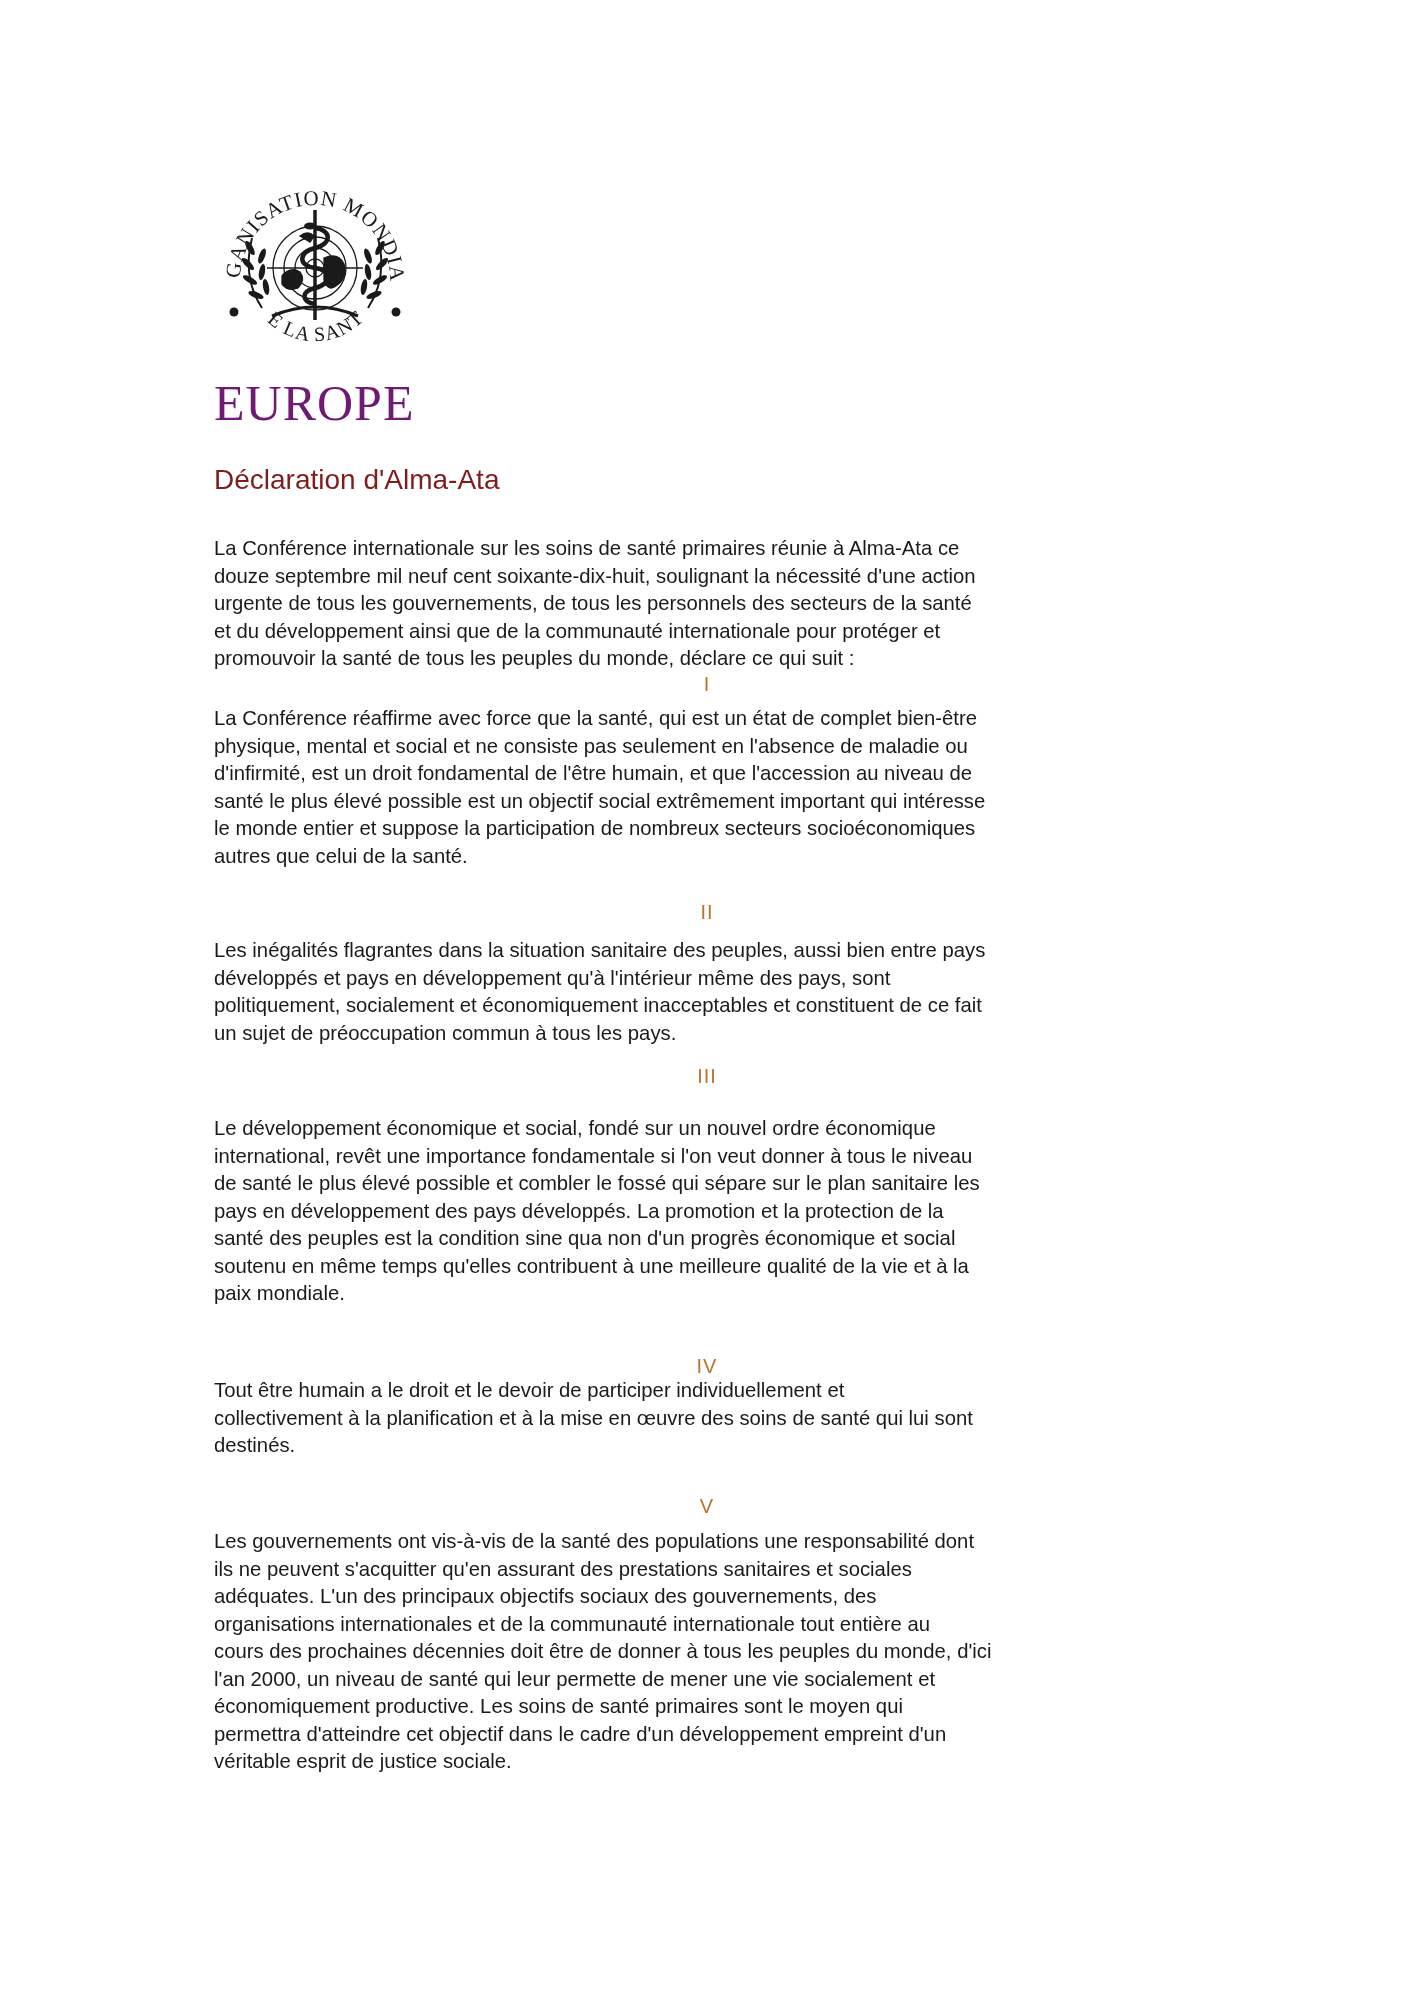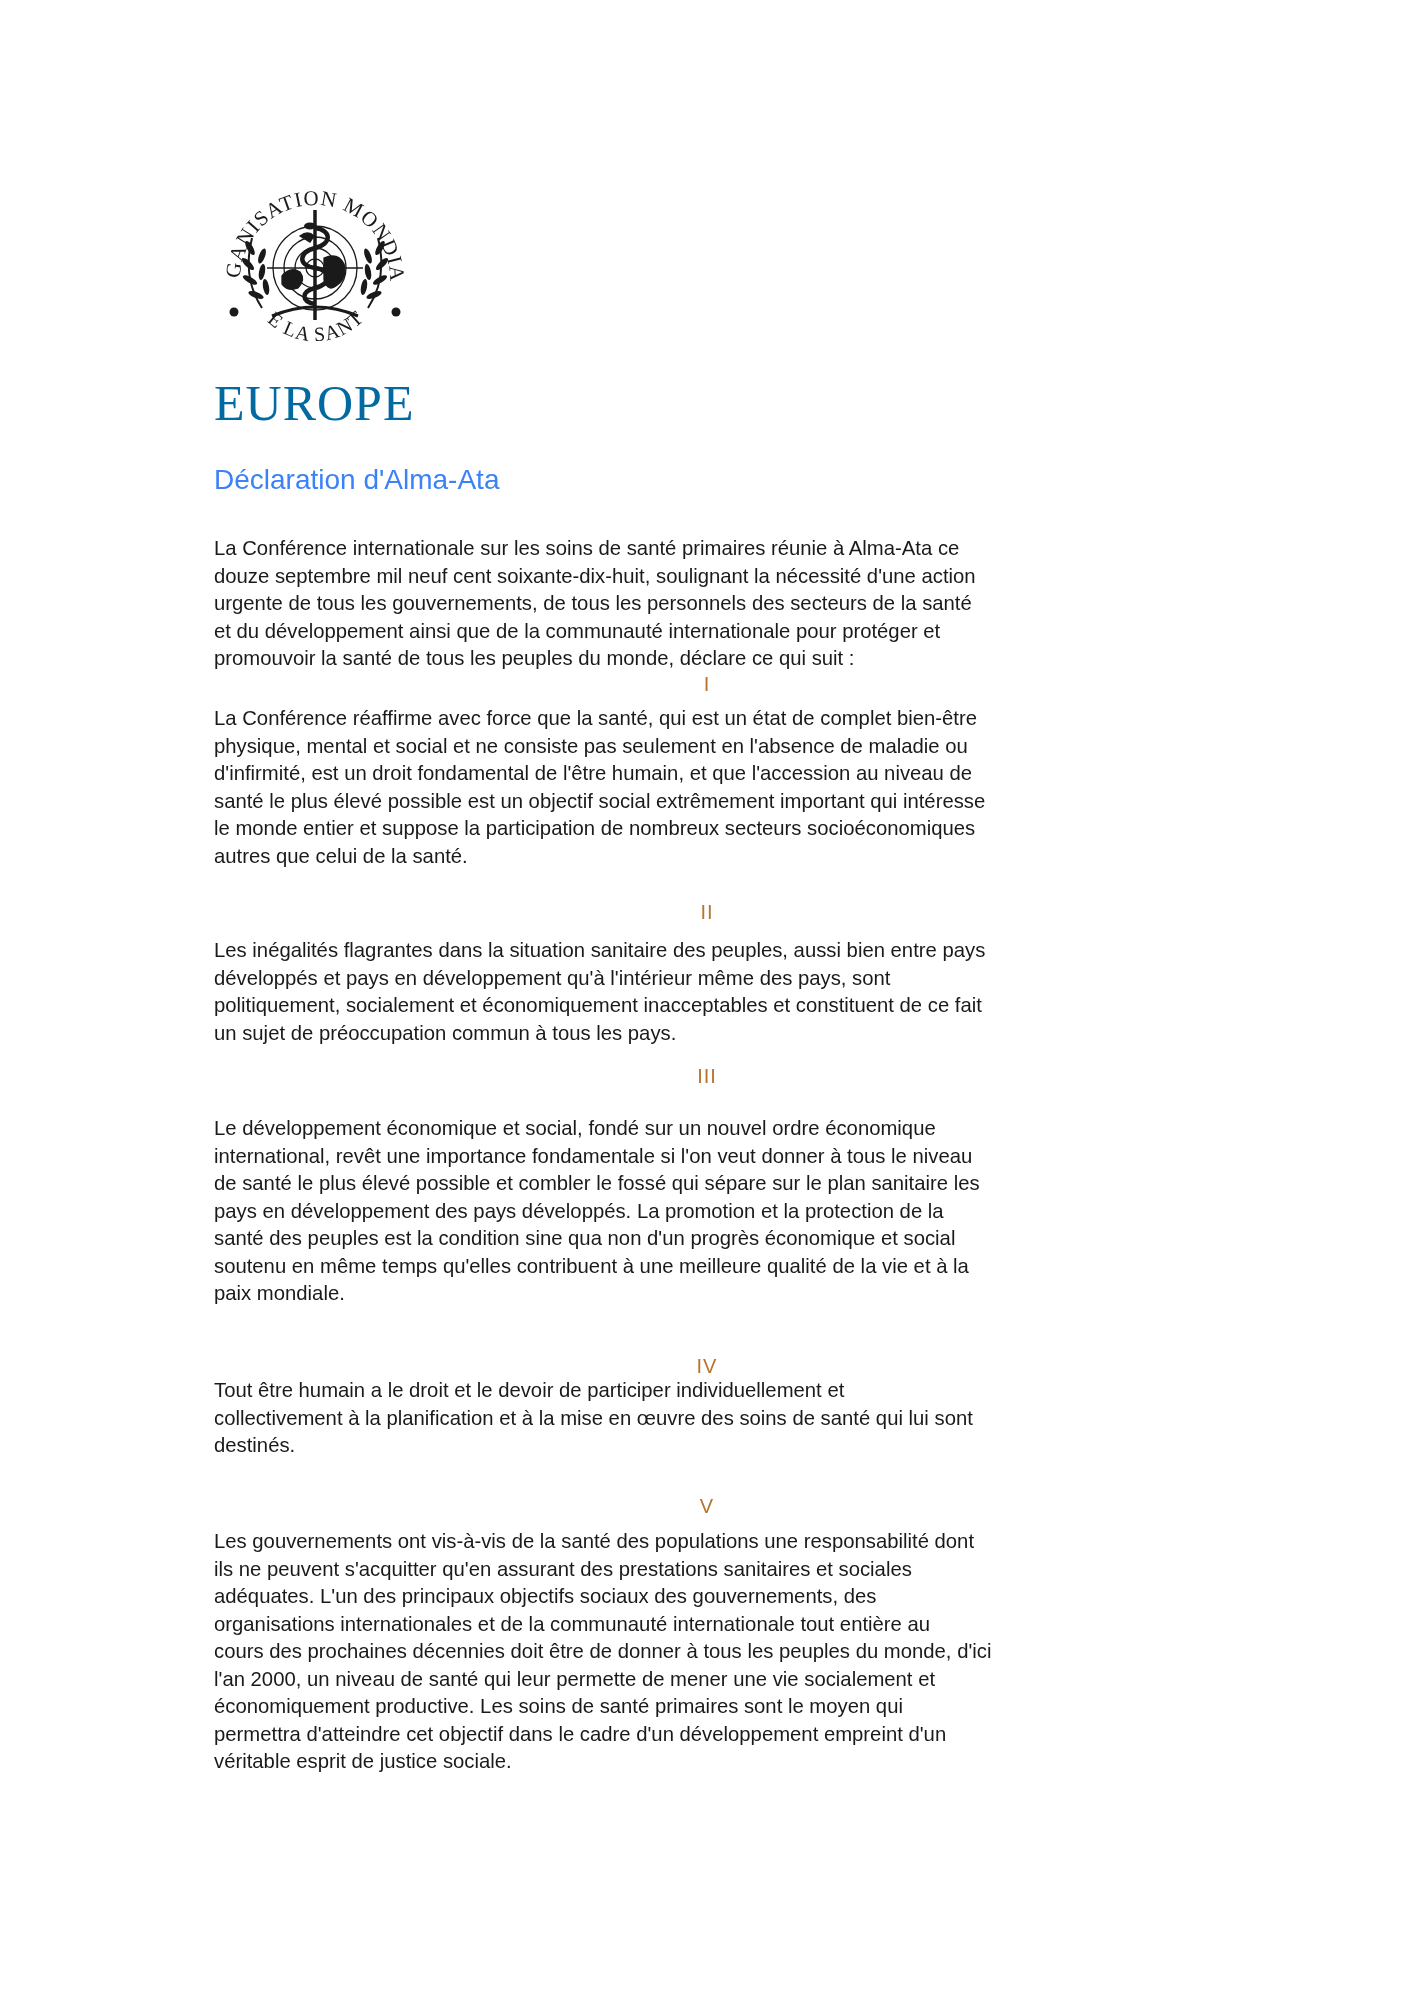--- a/index.html
+++ b/index.html
@@ -1,21 +1,21 @@
 <!DOCTYPE html>
 <html><head>
   <meta charset="utf-8">
   <style>
     html, body { margin: 0; padding: 0; background: #ffffff; }
     body { width: 1414px; height: 2000px; position: relative; overflow: hidden;
            font-family: "Liberation Sans", "DejaVu Sans", sans-serif; color: #1a1a1a; }
     .logo { position: absolute; left: 212px; top: 168px; width: 206px; height: 206px; }
     .europe { position: absolute; left: 214px; top: 378px; font-family: "Liberation Serif", "DejaVu Serif", serif;
-              font-size: 50px; letter-spacing: 1px; color: #0369a1; line-height: 1; }
-    .title { position: absolute; left: 214px; top: 466px; font-size: 28px; color: #3b82f6; line-height: 1; }
+              font-size: 50px; letter-spacing: 1px; color: #701a75; line-height: 1; }
+    .title { position: absolute; left: 214px; top: 466px; font-size: 28px; color: #7f1d1d; line-height: 1; }
     .para { position: absolute; left: 214px; width: 1000px; font-size: 20.6px; line-height: 27.5px;
             color: #1a1a1a; margin: 0; transform: scaleX(0.985); transform-origin: left top; white-space: pre-line; }
     .roman { position: absolute; left: 0; width: 1414px; text-align: center; font-size: 20px; color: #b8742e;
              line-height: 1; letter-spacing: 1px; }
   </style>
 </head>
 <body>
 
 <svg class="logo" viewBox="0 0 206 206">
   <defs>

